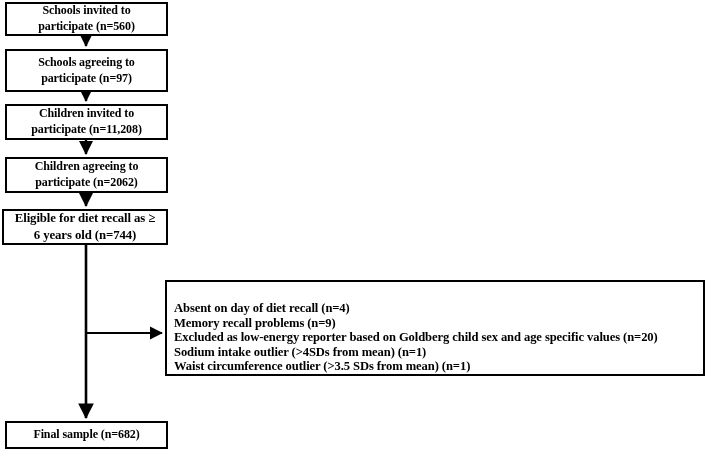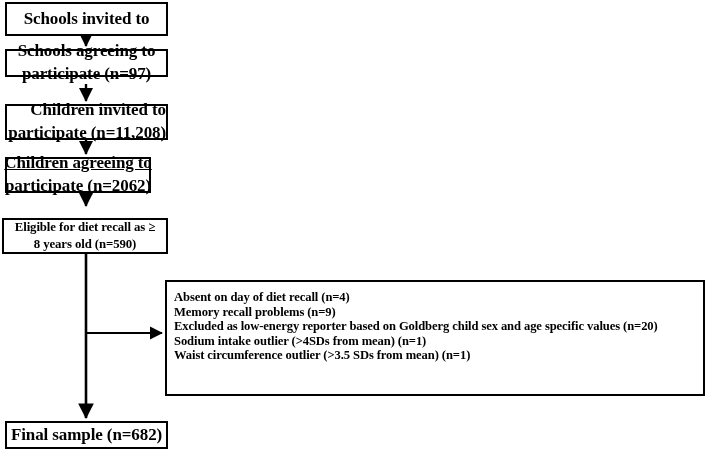--- a/index.html
+++ b/index.html
@@ -23,50 +23,50 @@
     width: 709px;
     height: 456px;
   }
 
   .node {
     position: absolute;
     box-sizing: border-box;
     border: 2.5px solid #000000;
     background: #ffffff;
     font-weight: bold;
-    font-size: 17px;
+    font-size: 12px;
     line-height: 1.33;
     text-align: center;
     display: flex;
     flex-direction: column;
     align-items: center;
     justify-content: center;
     letter-spacing: -0.1px;
   }
   .node .line { display: block; white-space: nowrap; }
 
   
   #node-0 { left: 5px;  top: 2px;   width: 163px; height: 34px; }
-  #node-1 { left: 5px;  top: 49px;  width: 163px; height: 28px; }
-  #node-2 { left: 5px;  top: 104px; width: 163px; height: 36px; align-items: flex-end; }
-  #node-3 { left: 5px;  top: 157px; width: 146px; height: 36px; text-decoration: underline; }
-  #node-4 { left: 2px;  top: 209px; width: 166px; height: 36px; font-size: 12.8px; margin-top: 9px; }
+  #node-1 { left: 5px;  top: 49px;  width: 163px; height: 43px; }
+  #node-2 { left: 5px;  top: 104px; width: 163px; height: 36px; }
+  #node-3 { left: 5px;  top: 157px; width: 163px; height: 36px; }
+  #node-4 { left: 2px;  top: 209px; width: 166px; height: 36px; font-size: 12.8px; }
   #node-5 { left: 5px;  top: 421px; width: 163px; height: 28px; align-items: center; }
 
   
   #exclusion-box {
     position: absolute;
     left: 165px;
     top: 280px;
     width: 540px;
-    height: 116px;
+    height: 96px;
     box-sizing: border-box;
     border: 2.2px solid #000000;
     background: #ffffff;
-    padding: 8px 0 0 7px;
+    padding: 19px 0 0 7px;
   }
   #exclusion-box .excl-line {
     font-weight: bold;
     font-size: 12.6px;
     line-height: 14.6px;
     white-space: nowrap;
     text-align: left;
     letter-spacing: -0.1px;
   }
 
@@ -97,40 +97,41 @@
     <line x1="86" y1="140" x2="86" y2="154" stroke="#000000" stroke-width="2.4" marker-end="url(#arrowhead)"></line>
     <line x1="86" y1="193" x2="86" y2="206" stroke="#000000" stroke-width="2.4" marker-end="url(#arrowhead)"></line>
 
     <line x1="86" y1="245" x2="86" y2="418" stroke="#000000" stroke-width="2.6" marker-end="url(#arrowhead)"></line>
 
     <line x1="86" y1="333" x2="162" y2="333" stroke="#000000" stroke-width="2.2" marker-end="url(#arrowhead)"></line>
   </svg>
 
   <div class="node" id="node-0">
     <span class="line">Schools invited to</span>
+    <span class="line">participate (n=560)</span>
   </div>
 
   <div class="node" id="node-1">
     <span class="line">Schools agreeing to</span>
     <span class="line">participate (n=97)</span>
   </div>
 
   <div class="node" id="node-2">
     <span class="line">Children invited to</span>
     <span class="line">participate (n=11,208)</span>
   </div>
 
   <div class="node" id="node-3">
     <span class="line">Children agreeing to</span>
     <span class="line">participate (n=2062)</span>
   </div>
 
   <div class="node" id="node-4">
     <span class="line">Eligible for diet recall as ≥</span>
-    <span class="line">8 years old (n=590)</span>
+    <span class="line">6 years old (n=744)</span>
   </div>
 
   <div class="node" id="node-5">
     <span class="line">Final sample (n=682)</span>
   </div>
 
   <div id="exclusion-box">
     <div class="excl-line">Absent on day of diet recall (n=4)</div>
     <div class="excl-line">Memory recall problems (n=9)</div>
     <div class="excl-line">Excluded as low-energy reporter based on Goldberg child sex and age specific values (n=20)</div>

